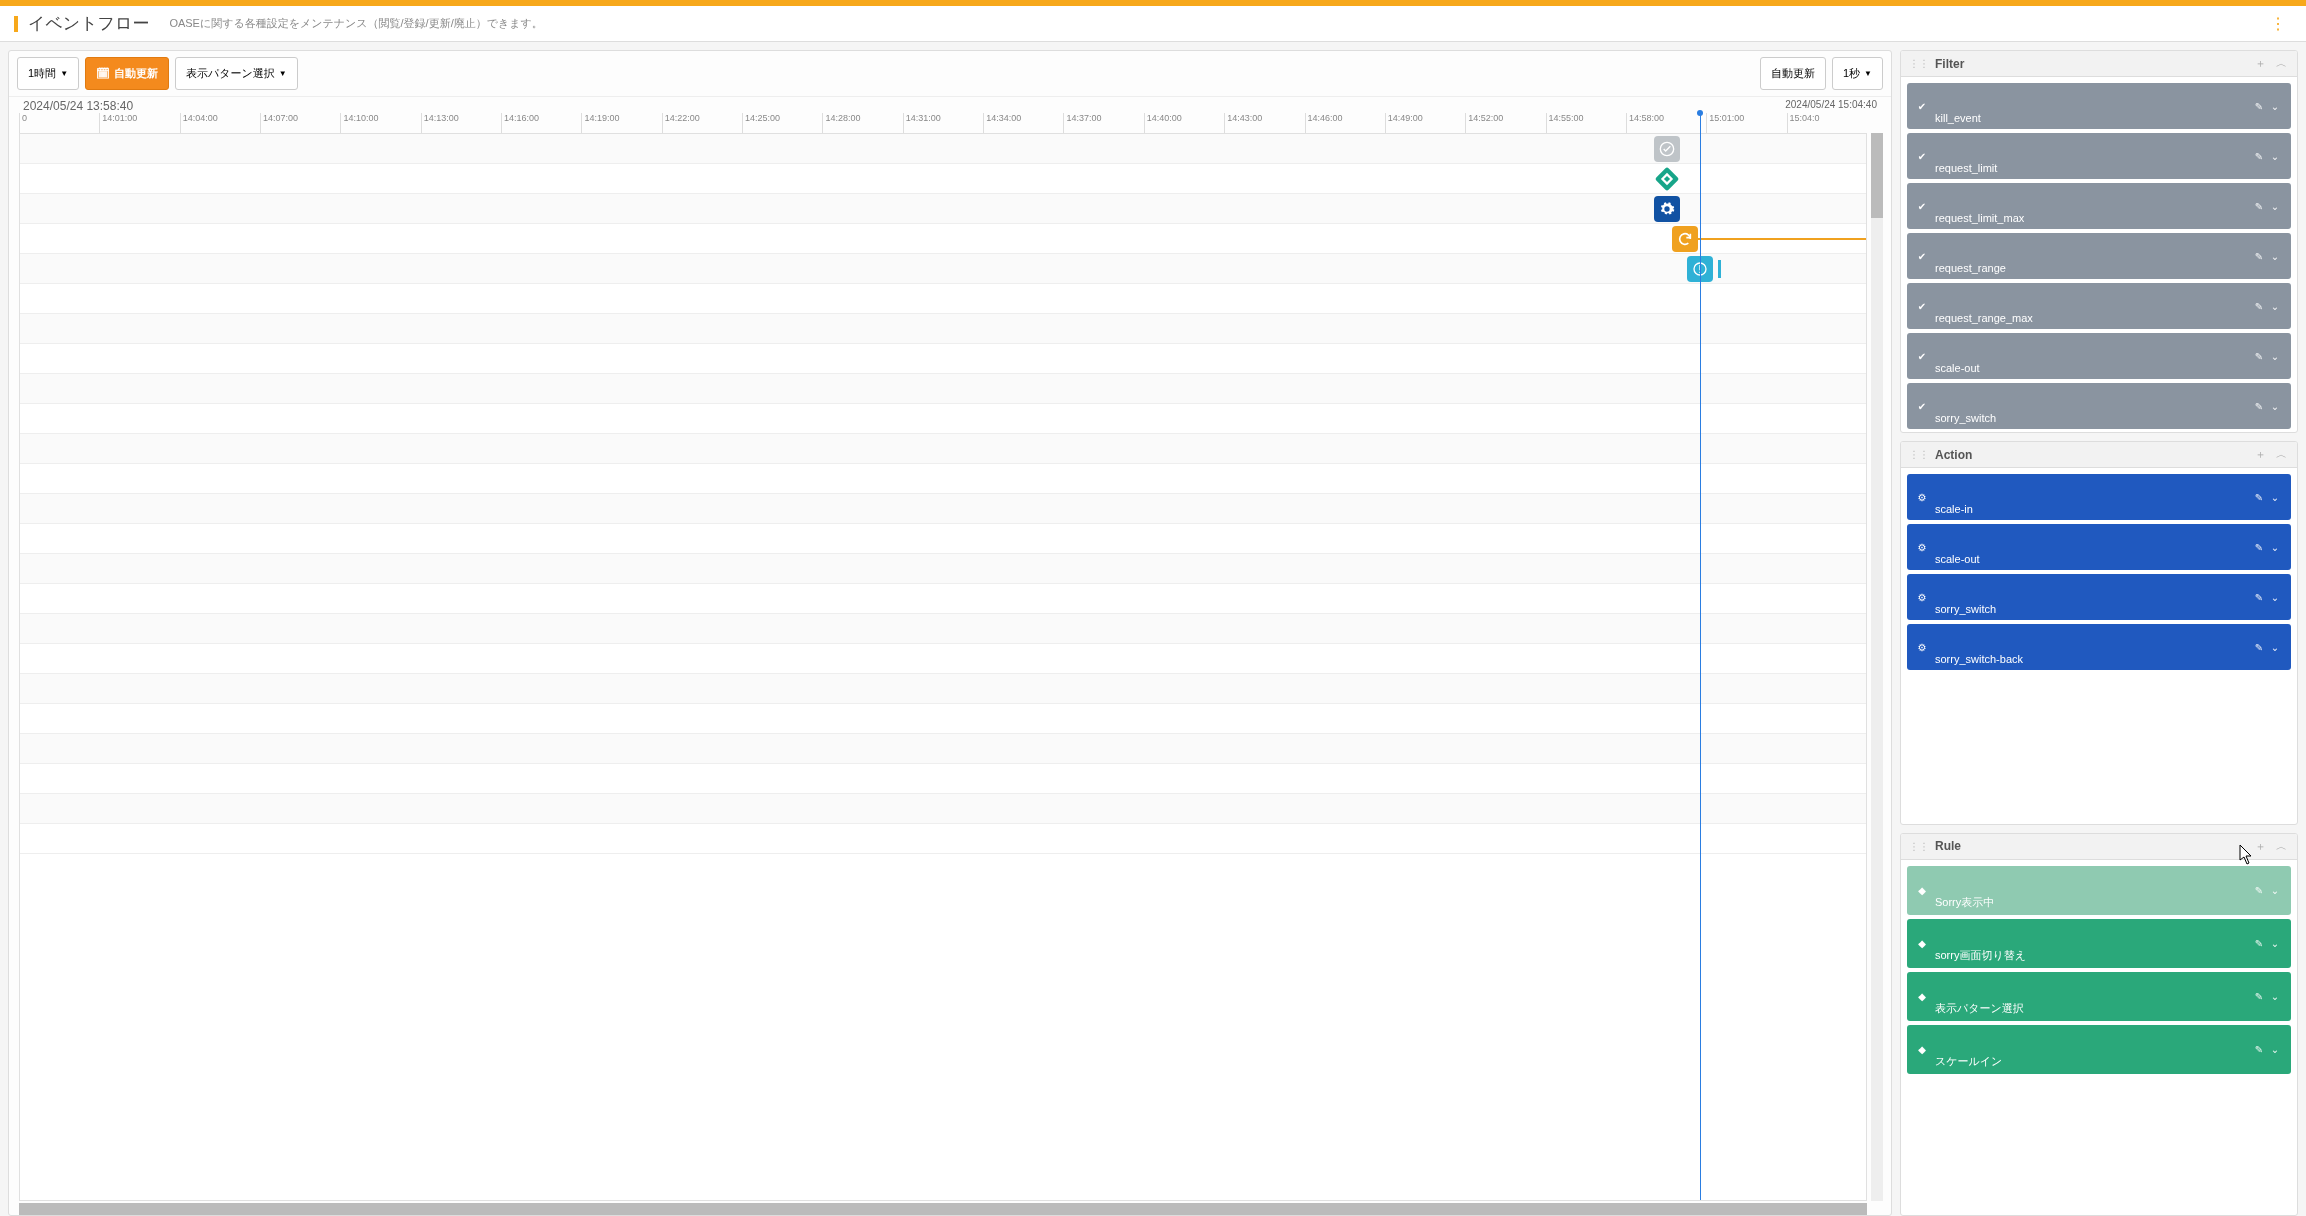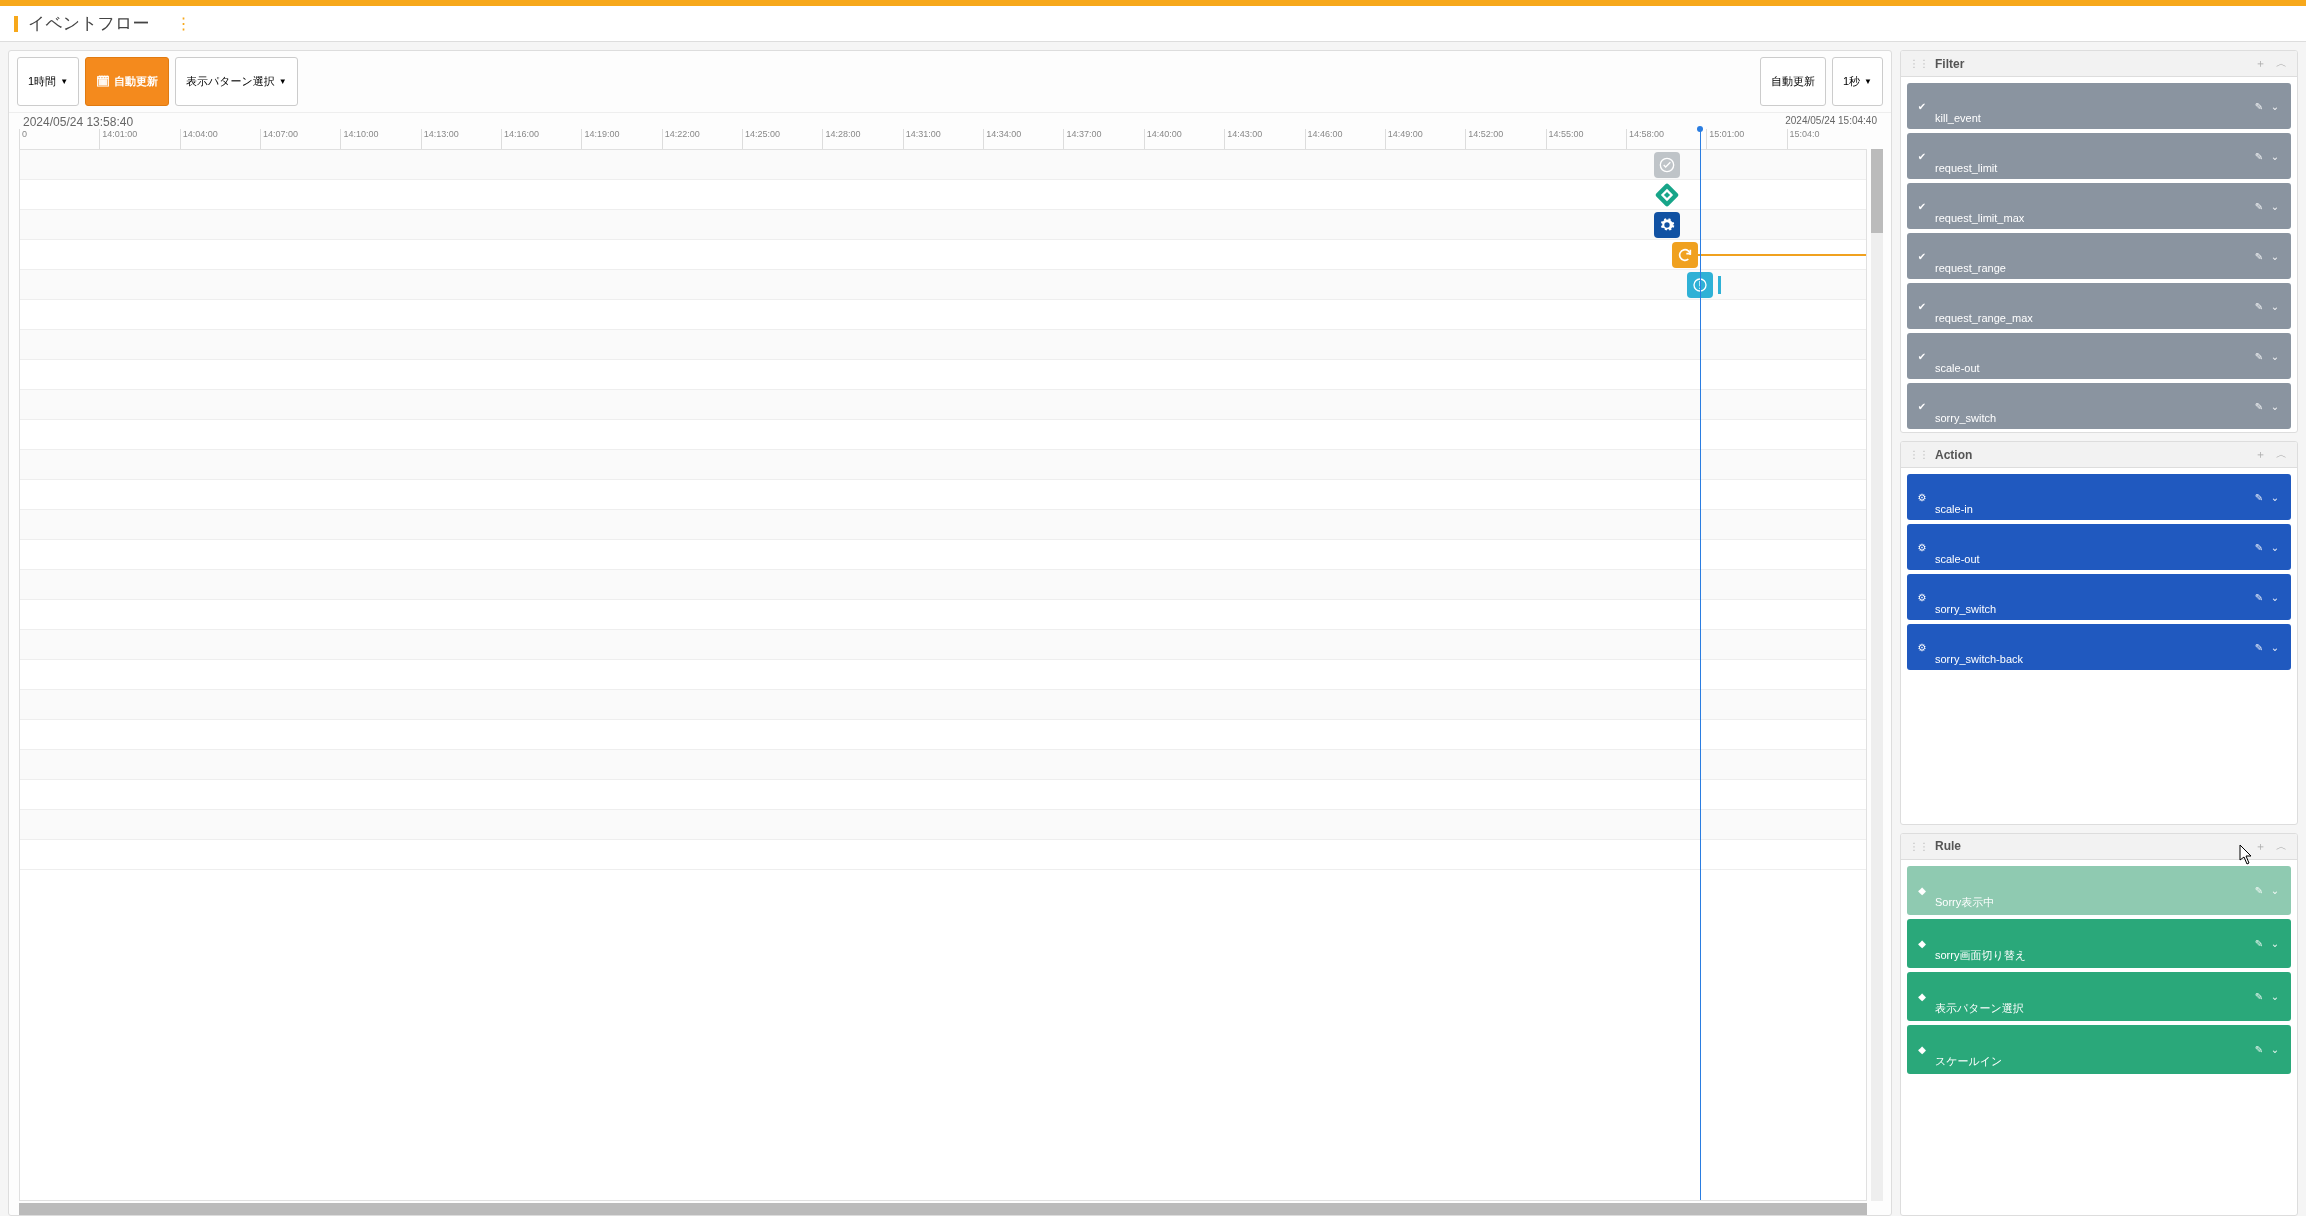--- a/index.html
+++ b/index.html
@@ -6,21 +6,21 @@
 body { font-family: "Hiragino Kaku Gothic Pro","メイリオ",Meiryo,sans-serif; font-size: 11px; color: #333; background: #f5f5f5; overflow: hidden; width: 2306px; height: 1216px; }
 .topbar { height: 6px; background: #f7a81b; }
 .header { display: flex; align-items: center; padding: 6px 14px; background: #fff; border-bottom: 1px solid #ddd; }
 .header-accent { width: 4px; height: 16px; background: #f7a81b; margin-right: 10px; }
 .header-title { font-size: 17px; color: #444; margin-right: 20px; }
 .header-desc { font-size: 11px; color: #888; flex: 1; }
 .header-more { color: #f7a81b; font-size: 16px; padding: 0 6px; cursor: pointer; }
 .content { display: flex; height: calc(100% - 34px); padding: 8px; gap: 8px; }
 .main { flex: 1; display: flex; flex-direction: column; background: #fdfdfd; border: 1px solid #ddd; border-radius: 3px; }
 .toolbar { display: flex; align-items: center; padding: 6px 8px; gap: 6px; border-bottom: 1px solid #eee; }
-.btn { border: 1px solid #ccc; background: #fff; border-radius: 3px; padding: 16px 10px; font-size: 11px; cursor: pointer; display: inline-flex; align-items: center; gap: 4px; }
+.btn { border: 1px solid #ccc; background: #fff; border-radius: 3px; padding: 8px 10px; font-size: 11px; cursor: pointer; display: inline-flex; align-items: center; gap: 4px; }
 .btn.primary { background: #f48a1d; border-color: #e07a10; color: #fff; font-weight: bold; }
 .btn .caret { font-size: 8px; }
 .toolbar-spacer { flex: 1; }
 .timeline-wrap { flex: 1; position: relative; overflow: hidden; }
 .timeline-header { position: relative; height: 36px; }
 .time-label-left { position: absolute; left: 14px; top: 2px; font-size: 12px; color: #666; }
 .time-label-right { position: absolute; right: 14px; top: 2px; font-size: 10px; color: #666; }
 .ticks { position: absolute; top: 16px; left: 10px; right: 24px; height: 20px; display: flex; }
 .tick { flex: 1; border-left: 1px solid #ddd; font-size: 9px; color: #888; padding-left: 2px; position: relative; top: 0; }
 .lanes { position: absolute; top: 36px; bottom: 14px; left: 10px; right: 24px; background: #fff; border: 1px solid #e0e0e0; }
@@ -59,20 +59,21 @@
 .cursor-arrow { position: absolute; width: 14px; height: 20px; pointer-events: none; }
 </style>
 </head>
 <body>
 
 <div class="topbar"></div>
 
 <div class="header">
   <div class="header-accent"></div>
   <div class="header-title">イベントフロー</div>
+  <div class="header-desc">OASEに関する各種設定をメンテナンス（閲覧/登録/更新/廃止）できます。</div>
   <div class="header-more">⋮</div>
 </div>
 
 <div class="content">
   <div class="main">
     <div class="toolbar">
       <button class="btn">
         <span>1時間</span>
         <span class="caret">▼</span>
       </button>

